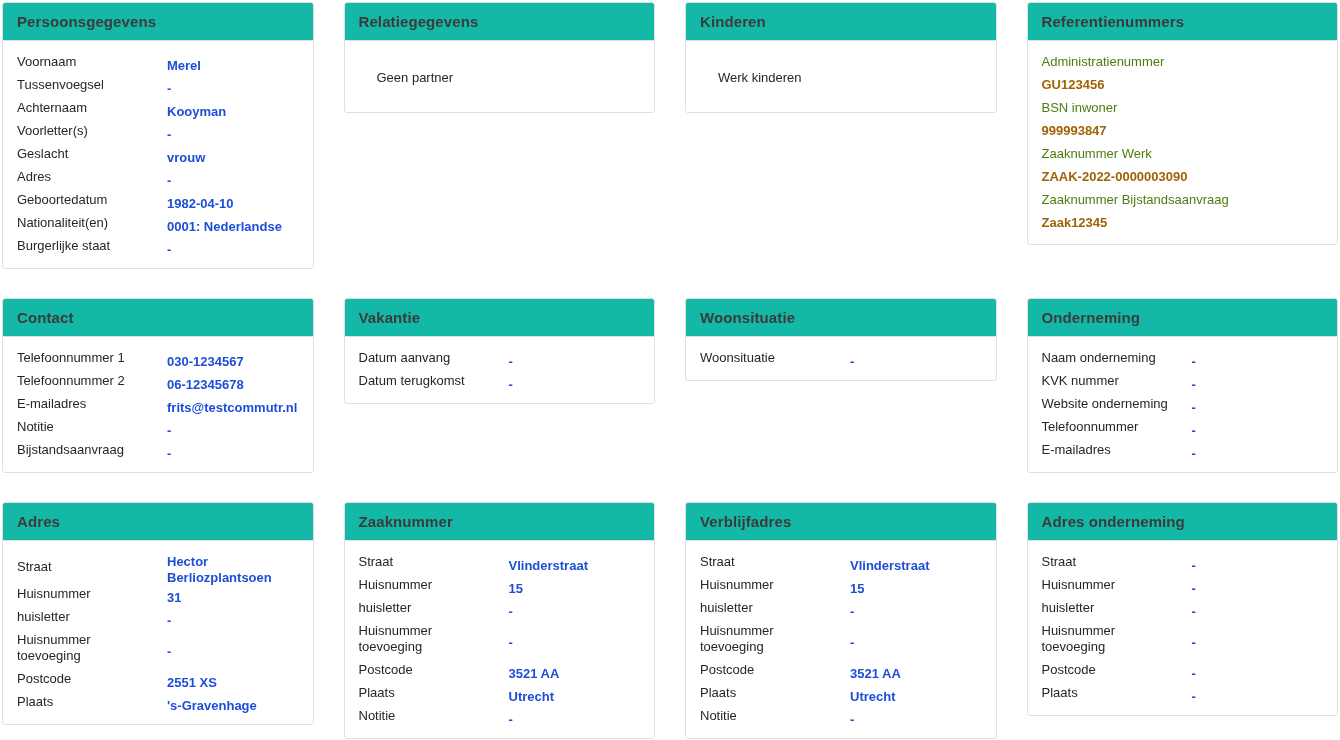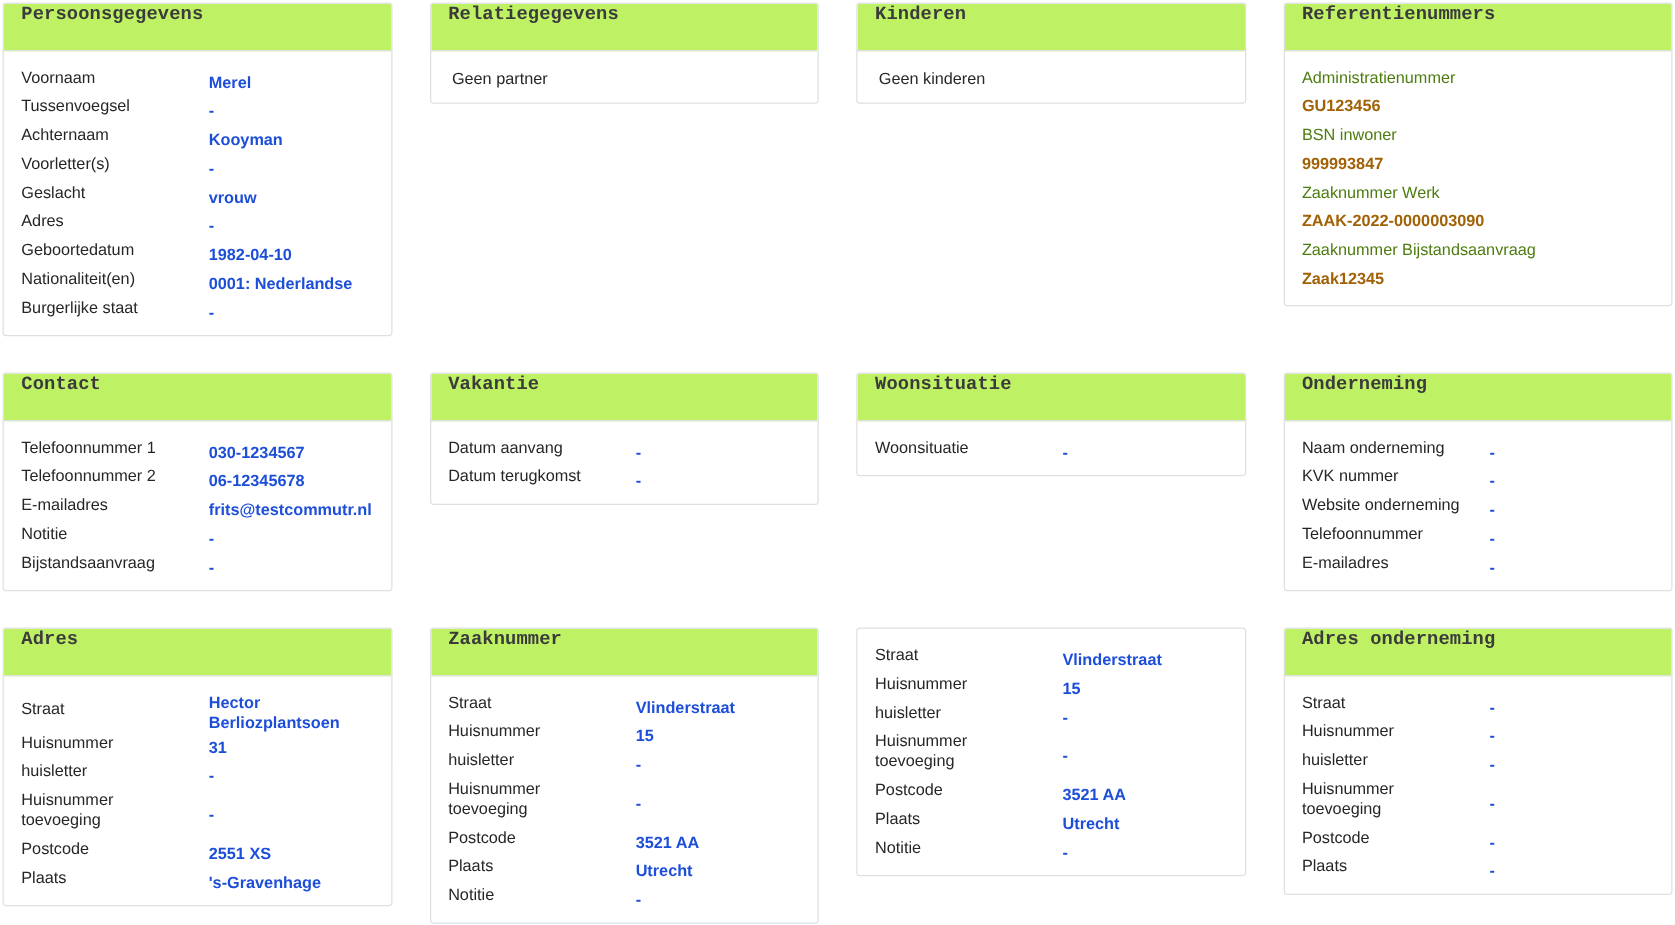--- a/index.html
+++ b/index.html
@@ -22,27 +22,26 @@
     row-gap: 29px;
     align-items: start;
   }
   .card {
     background: #ffffff;
     border: 1px solid #dee0e2;
     border-radius: 3px;
     overflow: hidden;
   }
   .card-header {
-    background: #bef264;
+    background: #14b8a6;
     border-bottom: 1px solid #dee0e2;
     height: 38px;
     display: flex;
-    align-items: flex-start;
+    align-items: center;
     padding: 0 14px;
-    font-family: Liberation Mono, monospace;
   }
   .card-title {
     margin: 0;
     font-size: 15px;
     font-weight: 700;
     color: #3b3b3c;
     letter-spacing: 0.1px;
   }
   .card-body {
     padding: 13px 14px 7px 14px;
@@ -68,21 +67,21 @@
   .kv-value {
     flex: 1;
     min-width: 0;
     font-size: 13px;
     line-height: 16px;
     font-weight: 700;
     color: #1d4ed8;
     overflow-wrap: normal;
   }
   .message {
-    margin: 3px;
+    margin: 18px;
     font-size: 13px;
     line-height: 16px;
     color: #262626;
   }
   .ref-group {
     margin-bottom: 6px;
   }
   .ref-label {
     display: block;
     font-size: 13px;
@@ -165,21 +164,21 @@
       <div class="card-body single">
         <p class="message">Geen partner</p>
       </div>
     </section>
 
     <section class="card">
       <header class="card-header">
         <h2 class="card-title">Kinderen</h2>
       </header>
       <div class="card-body single">
-        <p class="message">Geen kinderen</p>
+        <p class="message">Werk kinderen</p>
       </div>
     </section>
 
     <section class="card">
       <header class="card-header">
         <h2 class="card-title">Referentienummers</h2>
       </header>
       <div class="card-body ref">
 
           <div class="ref-group">
@@ -376,20 +375,23 @@
           </div>
 
           <div class="kv-row">
             <span class="kv-label">Notitie</span>
             <span class="kv-value">-</span>
           </div>
         </div>
     </section>
 
     <section class="card">
+      <header class="card-header">
+        <h2 class="card-title">Verblijfadres</h2>
+      </header>
       <div class="card-body">
 
           <div class="kv-row">
             <span class="kv-label">Straat</span>
             <span class="kv-value">Vlinderstraat</span>
           </div>
 
           <div class="kv-row">
             <span class="kv-label">Huisnummer</span>
             <span class="kv-value">15</span>

